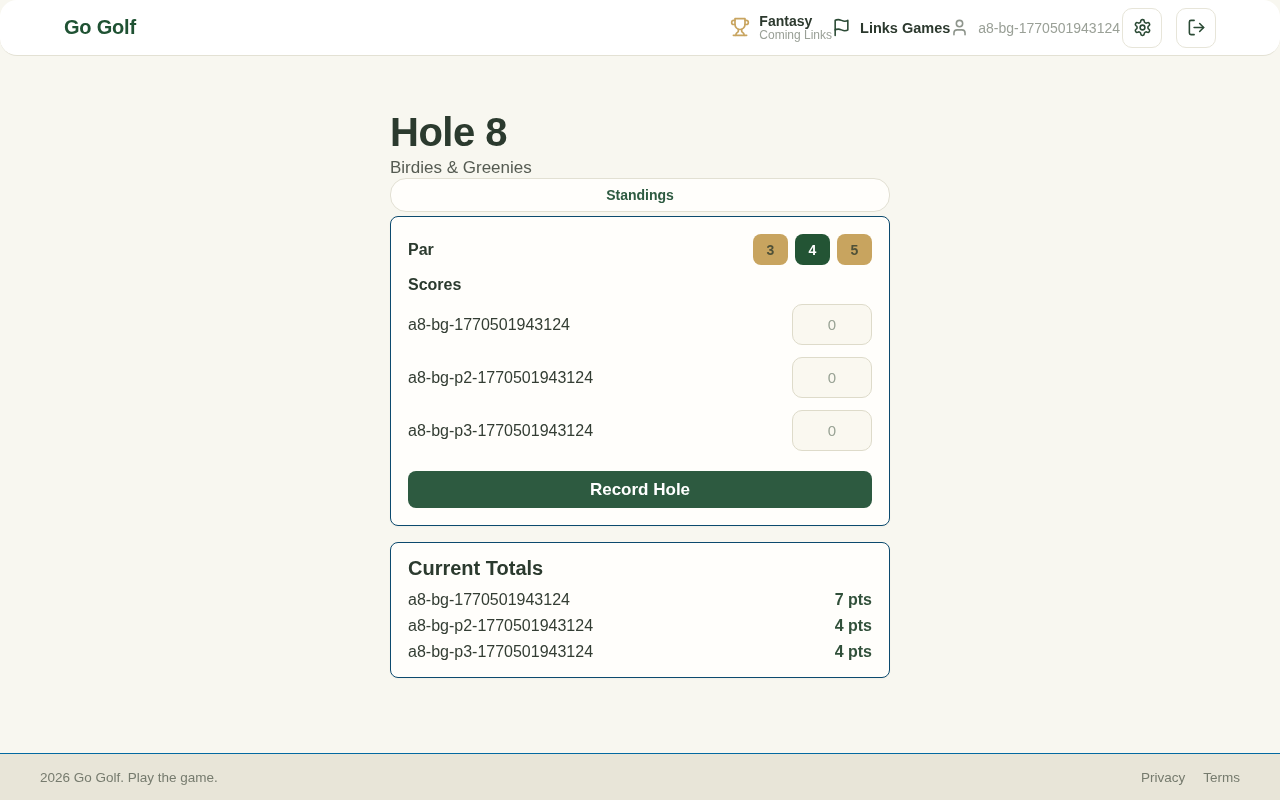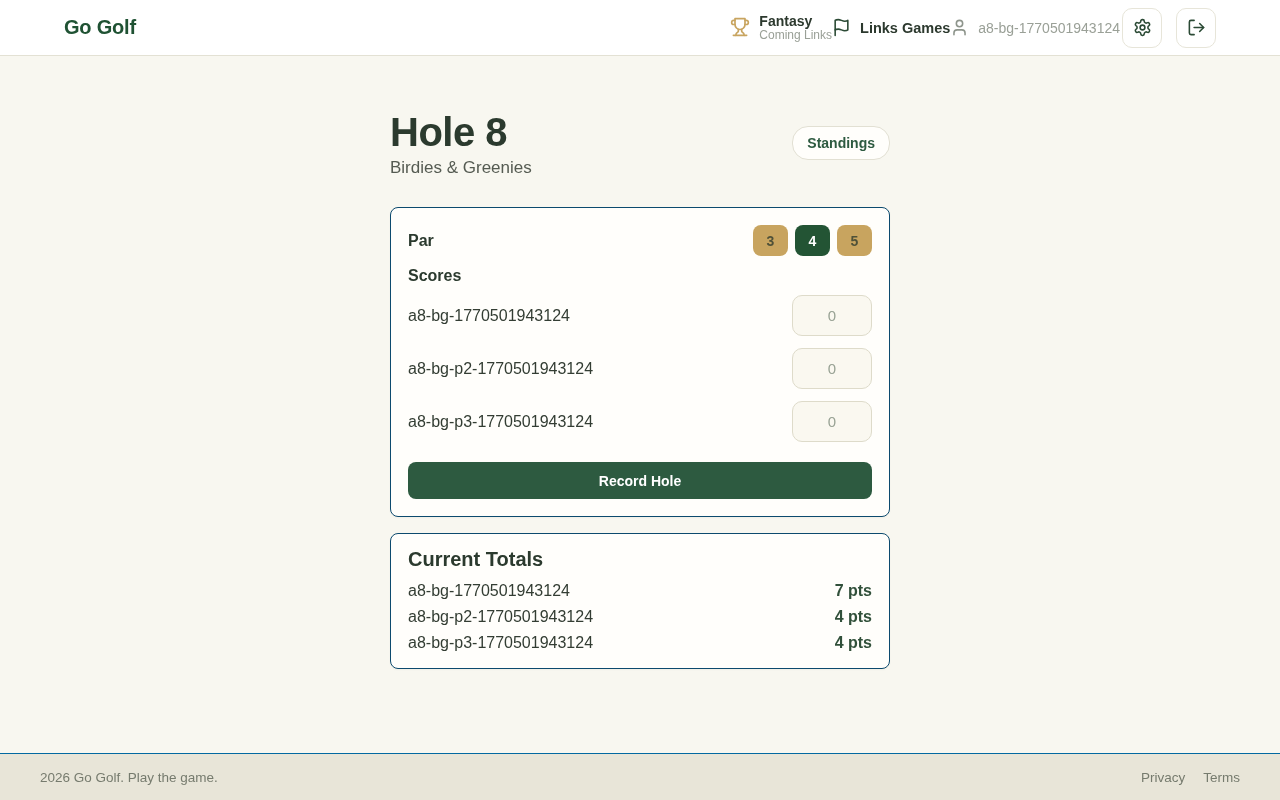--- a/index.html
+++ b/index.html
@@ -15,20 +15,21 @@
   
   .topbar {
     height: 56px;
     background: #ffffff;
     border-bottom: 1px solid #e3e1d4;
     display: flex;
     align-items: center;
     justify-content: space-between;
     padding: 0 64px;
     flex-shrink: 0;
+    border-radius: 17px;
   }
   .logo {
     font-size: 20px;
     font-weight: bold;
     color: #1f5233;
     letter-spacing: -0.2px;
   }
   .nav-right { display: flex; align-items: center; padding-right: 0; }
   .nav-group { display: flex; align-items: center; gap: 9px; }
   .nav-fantasy-text { display: flex; flex-direction: column; line-height: 1.15; }
@@ -44,21 +45,21 @@
     display: flex; align-items: center; justify-content: center;
     cursor: pointer;
   }
   .btn-pair { display: flex; gap: 14px; margin-left: 2px; }
   svg.icn { display: block; }
 
   
   main { flex: 1; display: flex; justify-content: center; }
   .container { width: 500px; padding-top: 52px; }
 
-  .title-row { display: flex; justify-content: space-between; align-items: center; margin-bottom: 29px; }
+  .title-row { display: flex; justify-content: space-between; margin-bottom: 4px; flex-direction: column; }
   .page-title { font-size: 40px; font-weight: 800; color: #2b3a2e; letter-spacing: -0.5px; line-height: 1.2; }
   .page-subtitle { font-size: 17px; color: #555b52; margin-top: 2px; }
   .standings-btn {
     background: #fffefb;
     border: 1px solid #e2e0d3;
     border-radius: 16px;
     padding: 8px 14px;
     font-family: "Liberation Sans", sans-serif;
     font-size: 14px;
     font-weight: bold;
@@ -104,21 +105,21 @@
   }
   .score-input::placeholder { color: #98a294; }
 
   .record-btn {
     width: 100%; height: 37px;
     margin-top: 8px;
     background: #2d5a40;
     border: none; border-radius: 8px;
     color: #ffffff;
     font-family: "Liberation Sans", sans-serif;
-    font-size: 14px; font-weight: bold;
+    font-size: 17px; font-weight: bold;
     cursor: pointer;
   }
 
   .totals-card { padding: 14px 17px 12px 17px; }
   .totals-title { font-size: 20px; font-weight: bold; color: #2b3a2e; margin-bottom: 7px; }
   .total-row { display: flex; justify-content: space-between; align-items: center; height: 26px; }
   .total-name { font-size: 16px; color: #333d33; }
   .total-pts { font-size: 16px; font-weight: bold; color: #31503a; }
 
   

